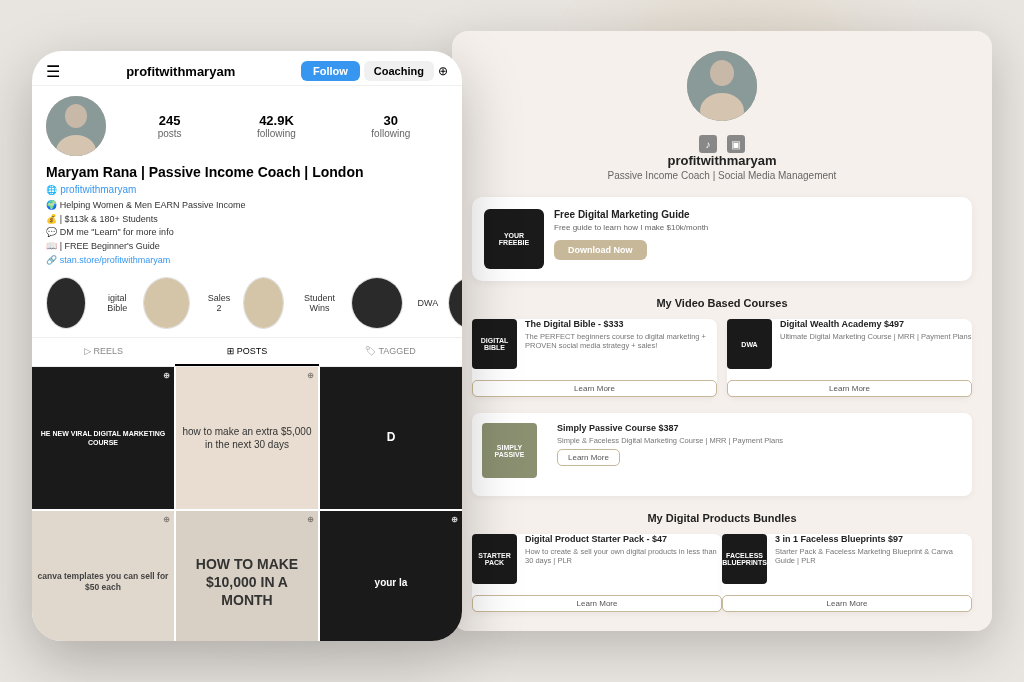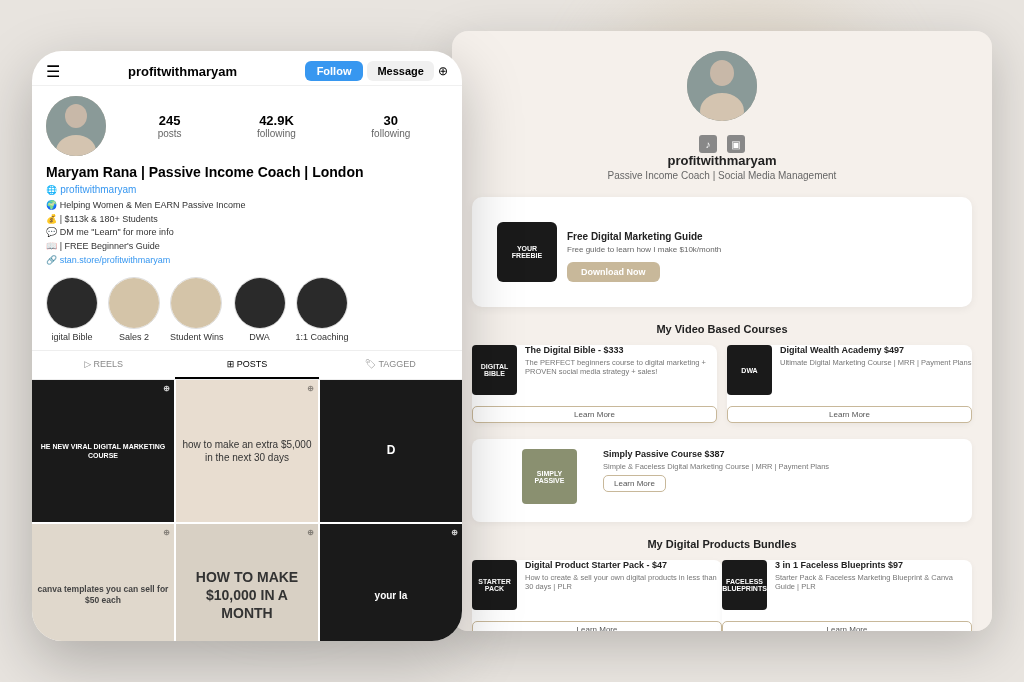--- a/index.html
+++ b/index.html
@@ -138,22 +138,22 @@
 
     
     .ig-highlights {
       display: flex;
       gap: 10px;
       padding: 6px 14px 8px;
       overflow-x: hidden;
     }
     .ig-highlight-item {
       display: flex;
-      flex-direction: column;
-      gap: 3px;
+      align-items: center;
+      gap: 15px;
     }
     .ig-highlight-circle {
       width: 52px;
       height: 52px;
       border-radius: 50%;
       border: 1px solid #ddd;
       overflow: hidden;
       background: #e0d8d0;
     }
     .highlight-bg-dark {
@@ -301,24 +301,24 @@
       display: flex;
       align-items: center;
       justify-content: center;
       color: #fff;
     }
 
     
     .stan-freebie-card {
       background: #fff;
       border-radius: 10px;
-      padding: 25px;
+      padding: 12px;
       margin-bottom: 16px;
       display: flex;
-      align-items: flex-end;
+      align-items: flex-start;
       gap: 10px;
       box-shadow: 0 2px 8px rgba(0,0,0,0.06);
     }
     .freebie-thumb {
       width: 60px;
       height: 60px;
       background: #1a1a1a;
       border-radius: 6px;
       flex-shrink: 0;
       display: flex;
@@ -429,22 +429,21 @@
     
     .course-card-wide {
       background: #fff;
       border-radius: 8px;
       padding: 10px;
       box-shadow: 0 2px 6px rgba(0,0,0,0.05);
       margin-bottom: 16px;
     }
     .course-card-wide .course-card-header {
       display: flex;
-      gap: 26px;
-      margin-left: 40px;
+      gap: 20px;
     }
     .course-thumb-wide {
       width: 55px;
       height: 55px;
     }
 
     
     .stan-products-grid {
       display: grid;
       grid-template-columns: 1fr 1fr;
@@ -586,21 +585,21 @@
   </div>
 
   <div class="phone-mock">
     <div class="phone-inner">
 
       <div class="ig-header">
         <span style="font-size:16px;">☰</span>
         <span class="ig-username">profitwithmaryam</span>
         <div style="display:flex;gap:4px;align-items:center;justify-content:center;">
           <button class="ig-follow-btn">Follow</button>
-          <button class="ig-message-btn">Message</button>
+          <button class="ig-message-btn">Coaching</button>
           <span style="font-size:12px;">⊕</span>
         </div>
       </div>
 
       <div class="ig-profile-section">
         <div class="ig-stats-row">
 
           <div class="ig-avatar">
             <svg width="60" height="60" viewBox="0 0 60 60">
               <rect width="60" height="60" fill="#8a9a98"></rect>

